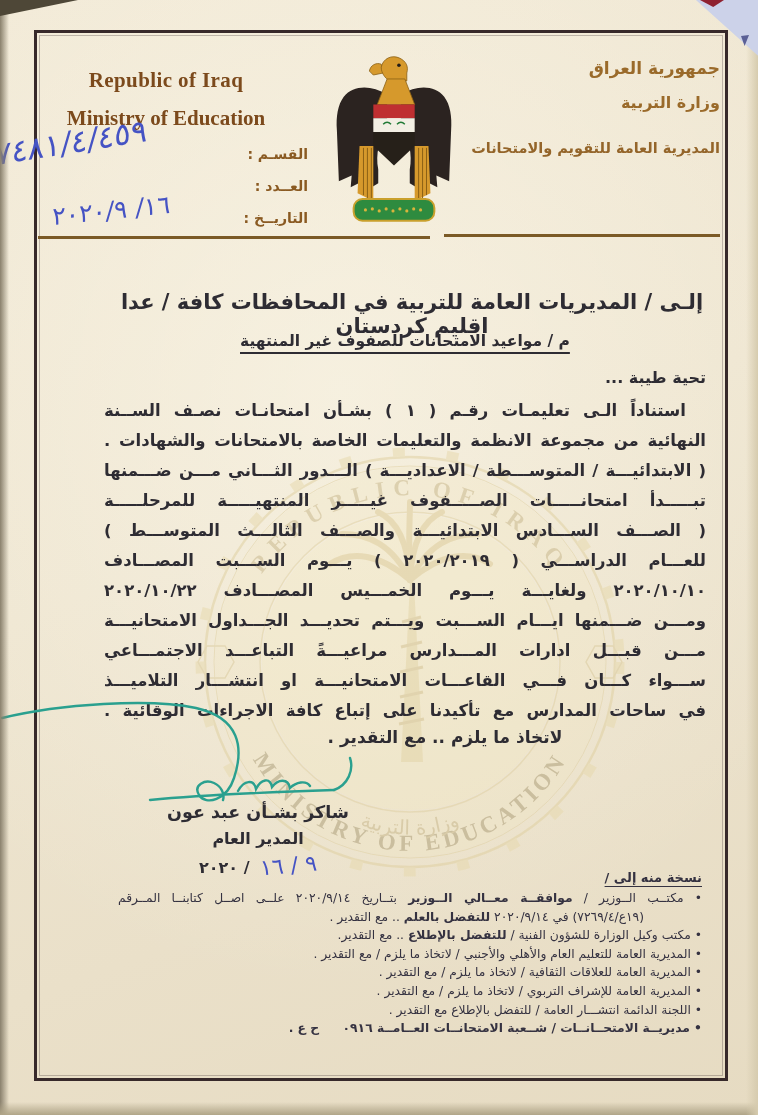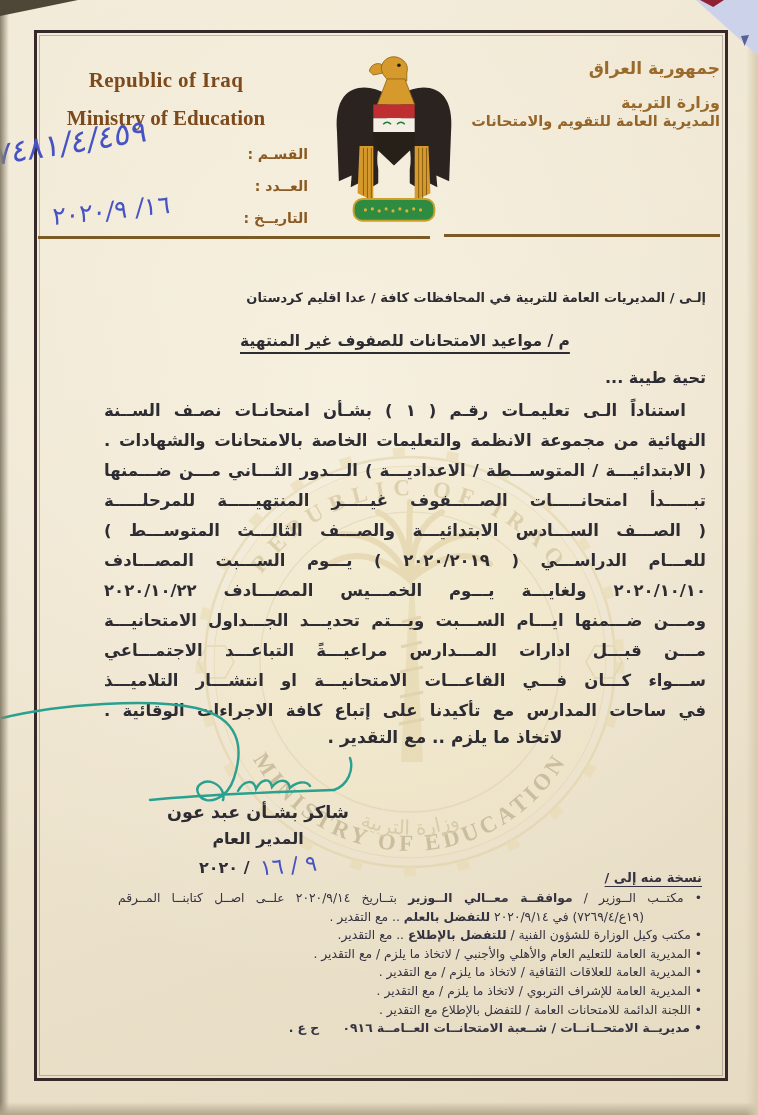--- a/index.html
+++ b/index.html
@@ -32,39 +32,39 @@
 
   .hdr-en{position:absolute;left:56px;top:68px;width:220px;text-align:center;color:#7c4a1c;
     font-family:"Liberation Serif",serif;font-weight:bold;direction:ltr;z-index:3;}
   .hdr-en .l1{font-size:21px;letter-spacing:.4px;}
   .hdr-en .l2{font-size:21px;margin-top:13px;}
 
   .hdr-ar{position:absolute;left:458px;top:58px;width:262px;text-align:right;color:#9a6a2a;
     font-weight:bold;z-index:3;}
   .hdr-ar .a1{font-size:17px;}
   .hdr-ar .a2{font-size:16px;margin-top:15px;}
-  .hdr-ar .a3{font-size:14.5px;margin-top:1px;color:#94652a;}
+  .hdr-ar .a3{font-size:14.5px;margin-top:28px;color:#94652a;}
 
   .fields{position:absolute;left:222px;top:138px;width:86px;color:#8a5a22;font-weight:bold;
     font-size:14px;z-index:3;}
   .fields div{height:32px;line-height:32px;}
 
   .hand{direction:ltr;unicode-bidi:bidi-override;color:#4553c4;position:absolute;z-index:5;
     font-weight:normal;}
   #hand-number{left:-6px;top:124px;font-size:31px;letter-spacing:2px;
     transform:rotate(-9deg) skewX(-9deg);}
   #hand-date{left:52px;top:196px;font-size:25px;letter-spacing:3px;
     transform:rotate(-6deg) skewX(-6deg);}
 
   .sep{position:absolute;height:3px;background:#7b5a26;z-index:3;}
   .sep.s1{left:38px;top:236px;width:392px;}
   .sep.s2{left:444px;top:234px;width:276px;}
 
-  .to-line{position:absolute;right:52px;left:118px;top:290px;font-size:13px;font-weight:bold;
-    text-align:right;z-index:3;}
+  .to-line{position:absolute;right:52px;left:118px;top:290px;font-size:21px;font-weight:bold;
+    text-align:center;z-index:3;}
   .subject{position:absolute;left:240px;right:150px;top:332px;text-align:left;
     font-size:15.5px;font-weight:bold;z-index:3;}
   .subject span{text-decoration:underline;text-underline-offset:6px;text-decoration-thickness:1.5px;}
   .greeting{position:absolute;right:52px;top:368px;font-size:16px;font-weight:bold;z-index:3;}
 
   .body{position:absolute;right:52px;left:104px;top:396px;font-size:16.5px;font-weight:bold;z-index:3;}
   .body-line{height:30px;line-height:30px;text-align:justify;text-align-last:justify;overflow:hidden;}
   .body-line:nth-child(1){padding-right:20px;}
   .body-line:nth-child(2),.body-line:nth-child(11){text-align-last:justify;}
 
@@ -224,21 +224,21 @@
 
   <div class="cc">
     <div class="cc-head">نسخة منه إلى /</div>
     <div id="cc-list">
         <div class="cc-line justify"><span>• مكتــب الــوزير / </span><span class="b">موافقــة معــالي الــوزير</span><span> بتــاريخ ٢٠٢٠/٩/١٤ علــى اصــل كتابنــا المــرقم</span></div>
         <div class="cc-line indent"><span>‭(٧٢٦٩/٤/ع١٩)‬ في ٢٠٢٠/٩/١٤ </span><span class="b">للتفضل بالعلم</span><span> .. مع التقدير .</span></div>
         <div class="cc-line"><span>• مكتب وكيل الوزارة للشؤون الفنية / </span><span class="b">للتفضل بالإطلاع</span><span> .. مع التقدير.</span></div>
         <div class="cc-line"><span>• المديرية العامة للتعليم العام والأهلي والأجنبي / لاتخاذ ما يلزم / مع التقدير .</span></div>
         <div class="cc-line"><span>• المديرية العامة للعلاقات الثقافية / لاتخاذ ما يلزم / مع التقدير .</span></div>
         <div class="cc-line"><span>• المديرية العامة للإشراف التربوي / لاتخاذ ما يلزم / مع التقدير .</span></div>
-        <div class="cc-line"><span>• اللجنة الدائمة للامتحانات العامة / للتفضل بالإطلاع مع التقدير .</span></div>
+        <div class="cc-line"><span>• اللجنة الدائمة انتشـــار العامة / للتفضل بالإطلاع مع التقدير .</span></div>
         <div class="cc-line"><span class="b">• مديريــة الامتحــانــات / شــعبة الامتحانــات العــامــة ٠٩١٦</span><span>&nbsp;&nbsp;&nbsp;&nbsp;&nbsp;&nbsp;</span><span class="b">ح ع .</span></div>
       </div>
   </div>
 
   <div class="edge-left"></div>
   <div class="corner-tl"></div>
   <div class="edge-bottom"></div>
   <div class="edge-right"></div>
   <div class="corner-tr-lav"></div>
   <div class="lav-mark"></div>

